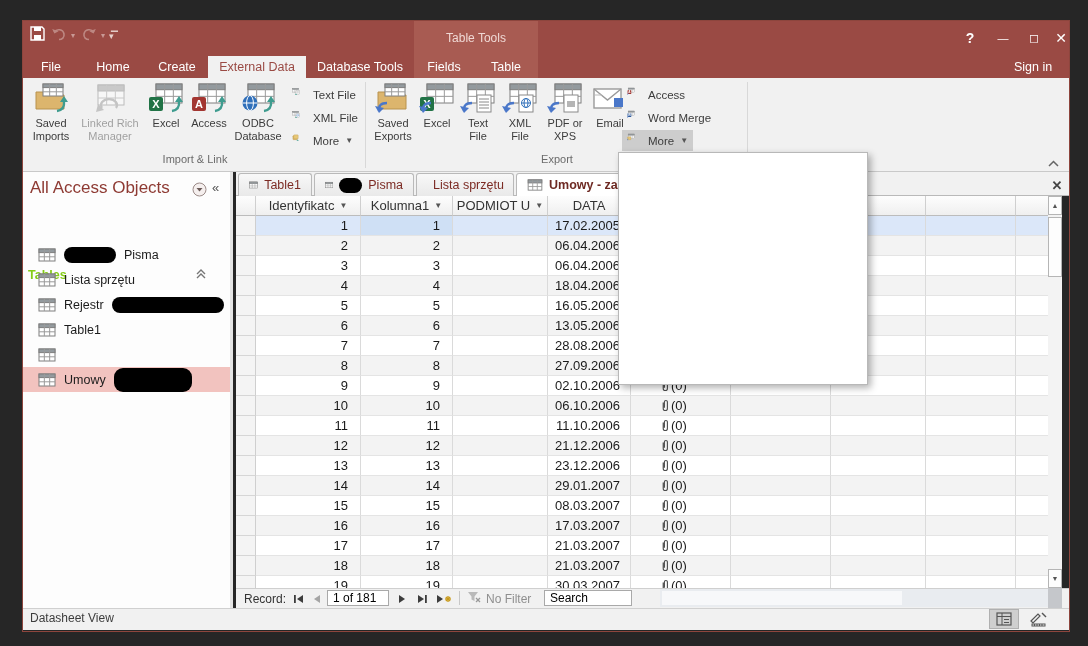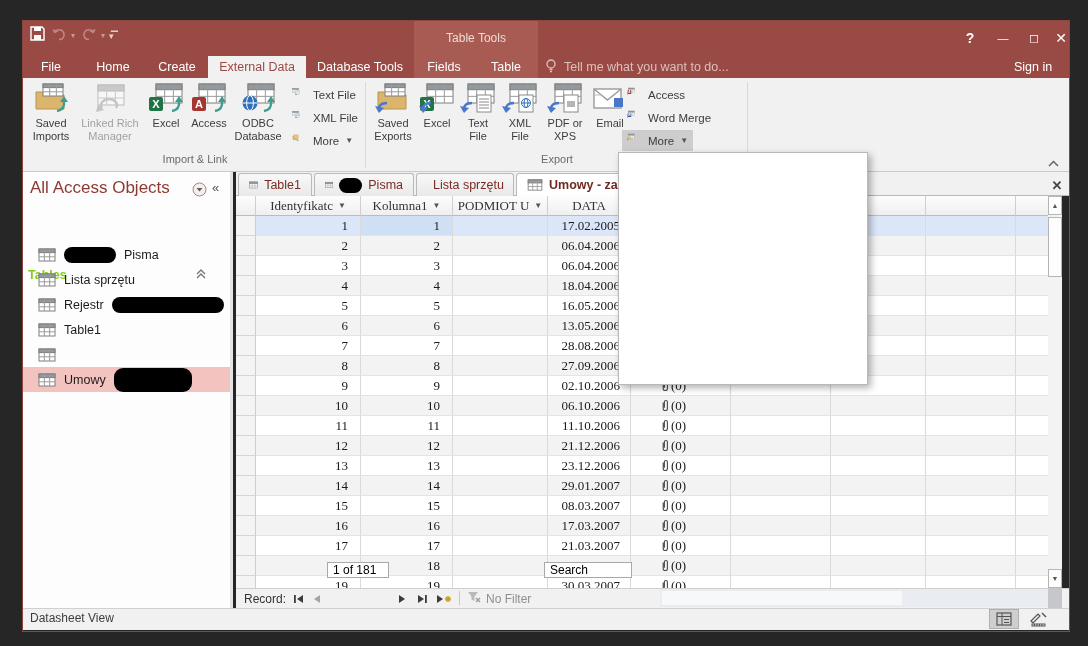--- a/index.html
+++ b/index.html
@@ -56,21 +56,21 @@
   .blob{background:#000;border-radius:9px;display:inline-block;}
   
   .tabbar{left:236px;top:172px;width:834px;height:24px;background:#f1f1f1;border-bottom:1px solid #b9b9b9;box-sizing:border-box;}
   .dtab{top:173px;height:23px;display:flex;align-items:center;gap:6px;padding:0 10px;box-sizing:border-box;
         font-size:12.5px;color:#7c2b24;background:linear-gradient(#f8f8f8,#e9e9e9);
         border:1px solid #b9b9b9;border-bottom:0;border-radius:3px 3px 0 0;cursor:default;white-space:nowrap;overflow:hidden;}
   .dtab.active{background:#fff;font-weight:bold;color:#6e2a23;}
   .doc-close{left:1048px;top:176px;width:18px;height:18px;display:flex;align-items:center;justify-content:center;
              color:#444;font-size:13px;font-weight:bold;}
   .grid{left:236px;top:196px;width:812px;height:392px;background:#fff;overflow:hidden;}
-  .grow{display:flex;height:20px;font-family:Liberation Serif, serif;}
+  .grow{display:flex;height:20px;}
   .gcell{box-sizing:border-box;border-right:1px solid #dadada;border-bottom:1px solid #e4e4e4;
          font-size:13px;color:#1a1a1a;display:flex;align-items:center;height:20px;}
   .gcell.num{justify-content:flex-end;padding-right:12px;}
   .gcell.date{justify-content:flex-end;padding-right:10px;}
   .gcell.attach{justify-content:flex-start;padding-left:30px;gap:1px;}
   .gcell.sel-col{background:#f4f4f4;border-right:1px solid #cfcfcf;border-bottom:1px solid #d6d6d6;}
   .grow.alt .gcell:not(.sel-col){background:#f3f3f3;}
   .grow.selrow .gcell:not(.sel-col){background:#dbe7f9;}
   .grow.selrow .gcell.cur{background:#cfe0f5;}
   .ghead .gcell{background:linear-gradient(#fdfdfd,#efefef);border-right:1px solid #cfcfcf;
@@ -78,21 +78,21 @@
   .sortarrow{font-size:8px;color:#555;}
   .gcell.nofill{border-right:0;}
   
   .vscroll{left:1048px;top:196px;width:14px;height:392px;background:#f3f3f3;box-sizing:border-box;}
   .sbtn{left:1048px;width:14px;height:19px;background:#fdfdfd;border:1px solid #b5b5b5;box-sizing:border-box;
         display:flex;align-items:center;justify-content:center;font-size:7px;color:#555;}
   .sthumb{left:1048px;top:217px;width:14px;height:60px;background:#fdfdfd;border:1px solid #b5b5b5;box-sizing:border-box;}
   
   .recordbar{left:236px;top:588px;width:834px;height:20px;background:#f1f1f1;border-top:1px solid #cfcfcf;box-sizing:border-box;}
   .rec{top:590px;height:17px;display:flex;align-items:center;font-size:12px;color:#333;}
-  .recbox{top:562px;height:16px;background:#fff;border:1px solid #a9a9a9;box-sizing:border-box;
+  .recbox{top:590px;height:16px;background:#fff;border:1px solid #a9a9a9;box-sizing:border-box;
           font-size:12px;display:flex;align-items:center;padding:0 5px;}
   .navtri{display:flex;align-items:center;color:#3c3c3c;}
   .navtri.dim{color:#9a9a9a;}
   .recsep{top:591px;width:1px;height:14px;background:#c8c8c8;}
   .nofilter{color:#8f8f8f;font-size:12px;}
   .hscroll{left:660px;top:589px;width:388px;height:18px;background:#e9ecf0;}
   .hthumb{left:662px;top:591px;width:240px;height:14px;background:#f7f8fa;}
   .hcorner{left:1048px;top:588px;width:14px;height:20px;background:#c5c7cb;}
   
   .statusbar{left:22px;top:608px;width:1048px;height:22px;background:#f1f1f1;border-top:1px solid #d0d0d0;box-sizing:border-box;}
@@ -162,30 +162,20 @@
   <div class="abs ctx-tab-bg"></div>
   <div id="ribbon-tabs">
       <div class="abs rtab" style="left: 22px; width: 58px;">File</div>
       <div class="abs rtab" style="left: 80px; width: 66px;">Home</div>
       <div class="abs rtab" style="left: 146px; width: 62px;">Create</div>
       <div class="abs rtab active" style="left: 208px; width: 98px;">External Data</div>
       <div class="abs rtab" style="left: 306px; width: 108px;">Database Tools</div>
       <div class="abs rtab" style="left: 414px; width: 60px;">Fields</div>
       <div class="abs rtab" style="left: 474px; width: 64px;">Table</div>
     </div>
-  <div class="abs tellme">
-    <span>
-      <svg width="12" height="14" viewBox="0 0 12 14">
-          <circle cx="6" cy="5" r="4" fill="none" stroke="#dcc0bc" stroke-width="1.3"></circle>
-          <line x1="4.5" y1="10.5" x2="7.5" y2="10.5" stroke="#dcc0bc" stroke-width="1.3"></line>
-          <line x1="5" y1="12.5" x2="7" y2="12.5" stroke="#dcc0bc" stroke-width="1.3"></line>
-        </svg>
-    </span>
-    <span>Tell me what you want to do...</span>
-  </div>
   <div class="abs signin">Sign in</div>
 
   <div class="abs ribbon"></div>
   <div id="ribbon-buttons">
       <div class="abs rbtn-lg" style="left: 28px; width: 46px;">
         <span class="ric">
           <svg width="36" height="32" viewBox="0 0 36 32">
             <path d="M3 10 L13 10 L16 13 L31 13 L31 27 L3 27 Z" fill="#dcb56d" stroke="#b8924e"></path>
             <rect x="10" y="2" width="20" height="12" fill="#fff" stroke="#7f7f7f"></rect>
             <rect x="10" y="2" width="20" height="3.5999999999999996" fill="#939a9e" stroke="#7f7f7f"></rect>

